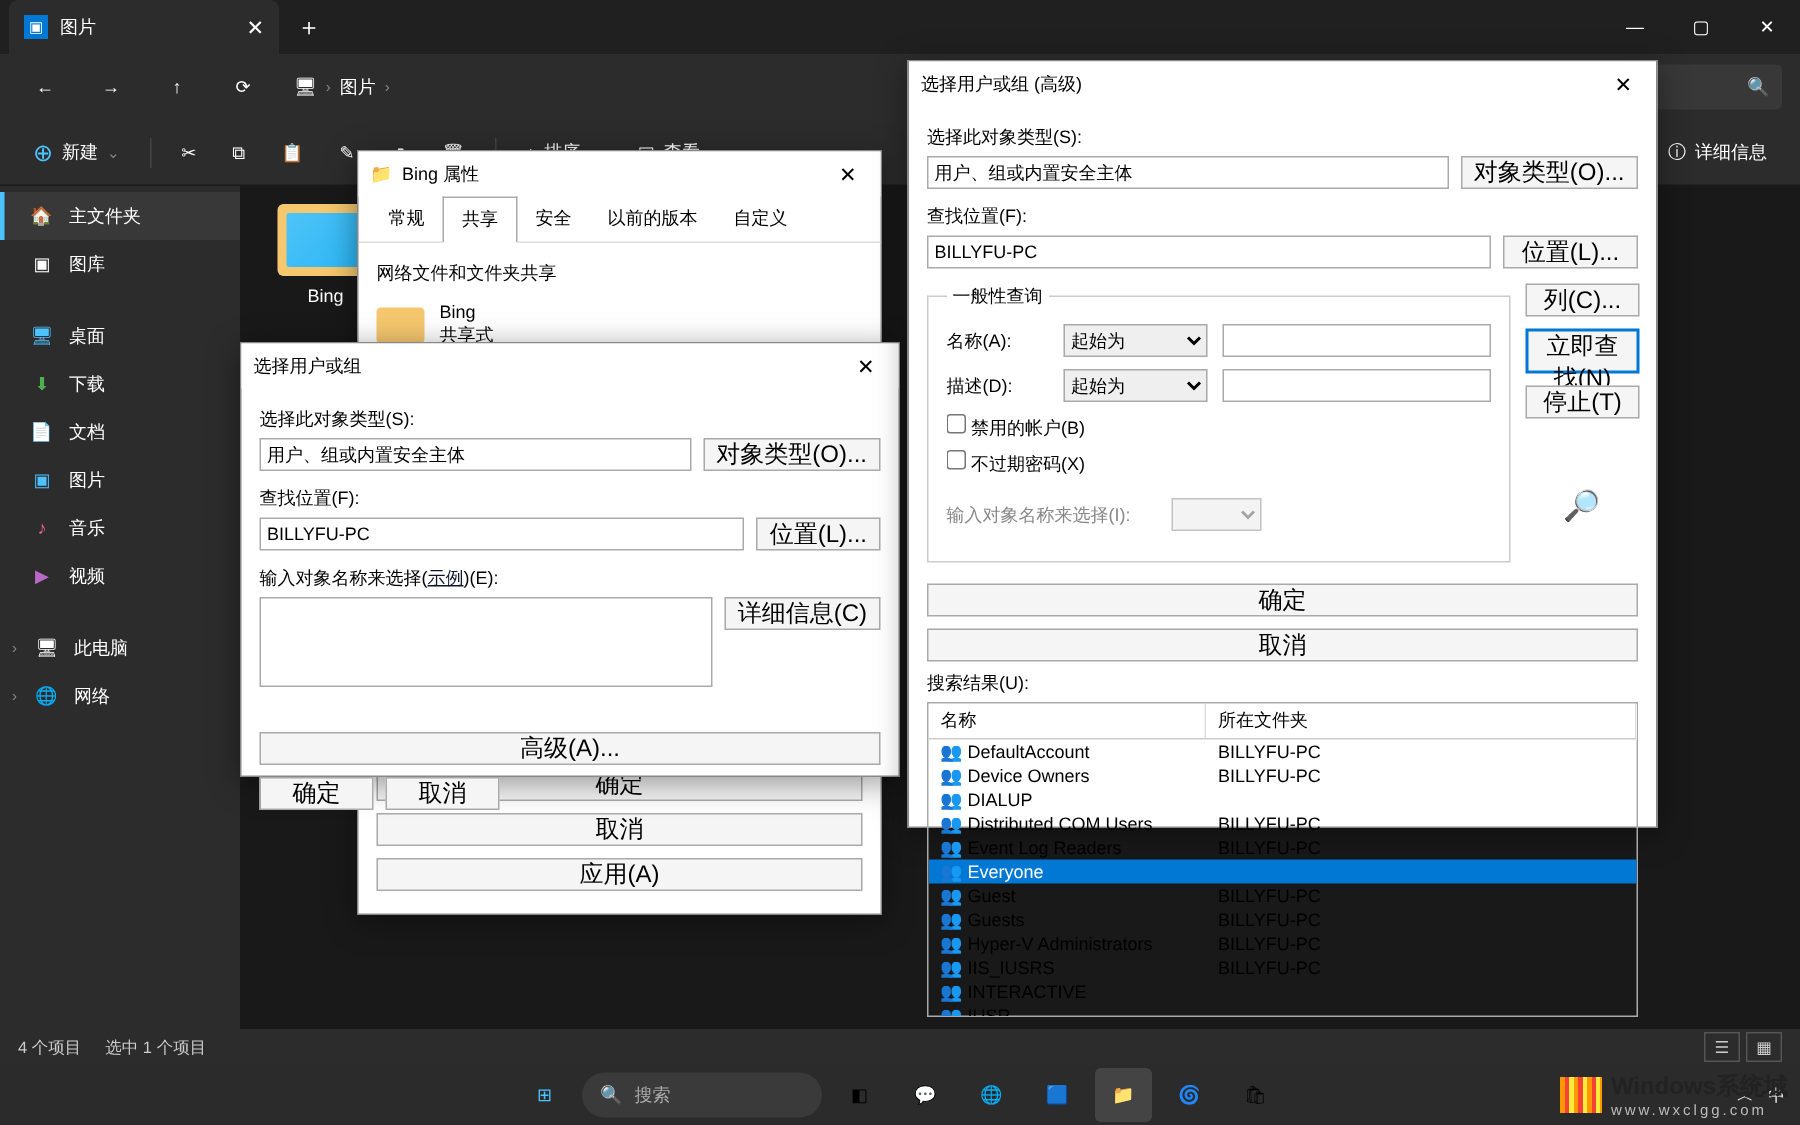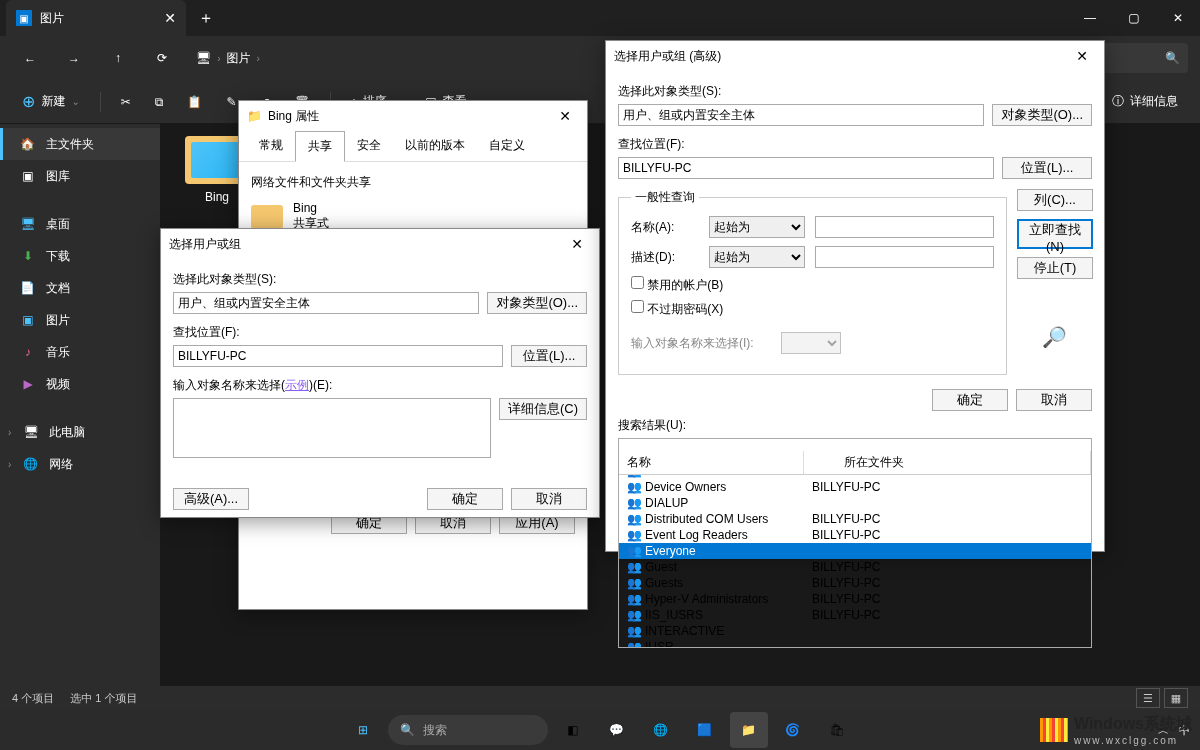--- a/index.html
+++ b/index.html
@@ -51,66 +51,66 @@
 
 .dialog { position: absolute; background: #fff; border: 1px solid #888; box-shadow: 0 4px 20px rgba(0,0,0,0.4); color: #000; }
 .dialog .dtitle { height: 30px; background: #fff; display: flex; align-items: center; padding: 0 8px; font-size: 12px; }
 .dialog .dtitle .dclose { margin-left: auto; cursor: pointer; font-size: 14px; padding: 2px 8px; }
 .dialog .dtabs { display: flex; border-bottom: 1px solid #ddd; padding: 0 8px; }
 .dialog .dtab { padding: 6px 12px; cursor: pointer; font-size: 12px; }
 .dialog .dtab.active { border: 1px solid #aaa; border-bottom: 1px solid #fff; margin-bottom: -1px; background: #fff; }
 .dialog .dbody { padding: 12px; }
 .dialog label { display: block; margin-bottom: 4px; font-size: 12px; }
 .dialog input[type=text] { width: 100%; height: 22px; border: 1px solid #aaa; padding: 0 4px; font-size: 12px; }
-.dialog .winbtn { min-width: 76px; height: 22px; border: 1px solid #aaa; background: #f5f5f5; font-size: 13px; cursor: pointer; padding: 0 8px; }
+.dialog .winbtn { min-width: 76px; height: 22px; border: 1px solid #aaa; background: #f5f5f5; font-size: 16px; cursor: pointer; padding: 0 8px; }
 .dialog .winbtn.highlight { border: 2px solid #0078d4; }
 .dialog .row { display: flex; gap: 8px; align-items: flex-start; margin-bottom: 10px; }
 .dialog textarea { width: 100%; height: 60px; border: 1px solid #aaa; resize: none; }
-.dialog .btnrow { display: flex; gap: 8px; justify-content: flex-end; padding: 8px 12px; }
+.dialog .btnrow { display: flex; gap: 8px; justify-content: flex-end; padding: 8px 12px; flex-direction: column; }
 
 
 .dlg-props { top: 100px; left: 238px; width: 350px; height: 510px; }
 .dlg-props .folder-icon { width: 32px; height: 24px; background: #f5c76e; border-radius: 3px; margin-right: 10px; }
 .dlg-props .sharearea { border: 1px solid #ccc; background: #f5f5f5; height: 90px; padding: 10px; margin: 10px 0; }
 
 
 .dlg-select1 { top: 228px; left: 160px; width: 440px; height: 290px; }
 
 
 .dlg-select2 { top: 40px; left: 605px; width: 500px; height: 512px; }
 .dlg-select2 fieldset { border: 1px solid #ccc; padding: 10px 12px 12px; margin-bottom: 8px; }
 .dlg-select2 legend { font-size: 12px; padding: 0 4px; }
 .dlg-select2 .queryrow { display: flex; align-items: center; gap: 10px; margin-bottom: 8px; }
 .dlg-select2 .queryrow label { width: 68px; margin: 0; }
 .dlg-select2 select { height: 22px; width: 96px; border: 1px solid #aaa; font-size: 12px; }
 .dlg-select2 .qinput { flex: 1; height: 22px; border: 1px solid #aaa; }
 .dlg-select2 .chkrow { margin-bottom: 6px; }
 .dlg-select2 .sidebtns { display: flex; flex-direction: column; gap: 8px; }
 .dlg-select2 .results { border: 1px solid #aaa; height: 210px; overflow: auto; }
-.dlg-select2 .results .hdr { display: flex; background: #fff; border-bottom: 1px solid #ccc; position: sticky; top: 12px; gap: 32px; }
+.dlg-select2 .results .hdr { display: flex; background: #fff; border-bottom: 1px solid #ccc; position: sticky; top: 0; }
 .dlg-select2 .results .hdr div { padding: 3px 8px; border-right: 1px solid #ddd; font-size: 12px; }
 .dlg-select2 .results .col1 { width: 185px; }
 .dlg-select2 .results .col2 { flex: 1; }
 .dlg-select2 .resrow { display: flex; font-size: 12px; cursor: pointer; }
 .dlg-select2 .resrow div { padding: 1px 8px; }
 .dlg-select2 .resrow.selected { background: #0078d4; color: #fff; }
 .dlg-select2 .resrow .ricon { width: 16px; height: 12px; display: inline-flex; margin-right: 2px; }
 
 
 .taskbar { position: absolute; bottom: 0; left: 0; right: 0; height: 40px; background: #2b2b2b; display: flex; align-items: center; justify-content: center; gap: 6px; z-index: 1000; }
 .taskbar .tbitem { width: 38px; height: 36px; display: flex; align-items: center; justify-content: center; cursor: pointer; border-radius: 4px; }
 .taskbar .search { width: 160px; height: 30px; background: #3a3a3a; border-radius: 15px; display: flex; align-items: center; padding: 0 12px; color: #aaa; gap: 8px; }
 .taskbar .tray { position: absolute; right: 10px; display: flex; align-items: center; gap: 10px; color: #fff; font-size: 11px; }
 
 .watermark { position: absolute; bottom: 4px; right: 8px; z-index: 2000; display: flex; align-items: center; gap: 6px; margin-top: 23px; }
 .watermark .logo { width: 28px; height: 24px; background: repeating-linear-gradient(90deg, #ff9800 0 3px, #f44336 3px 6px, #ffeb3b 6px 9px); }
 .watermark .txt { font-size: 16px; font-weight: bold; }
 .watermark .url { font-size: 10px; color: #bbb; letter-spacing: 2px; }
 .chev { font-size: 10px; color: #888; }
-a.link { color: #8b5cf6; text-decoration: underline; cursor: pointer; }
+a.link { color: #0f172a; text-decoration: underline; cursor: pointer; }
 </style>
 </head>
 <body>
 
 <div class="titlebar">
   <div class="tab">
     <span class="icon">▣</span>
     <span>图片</span>
     <span class="close">✕</span>
   </div>

